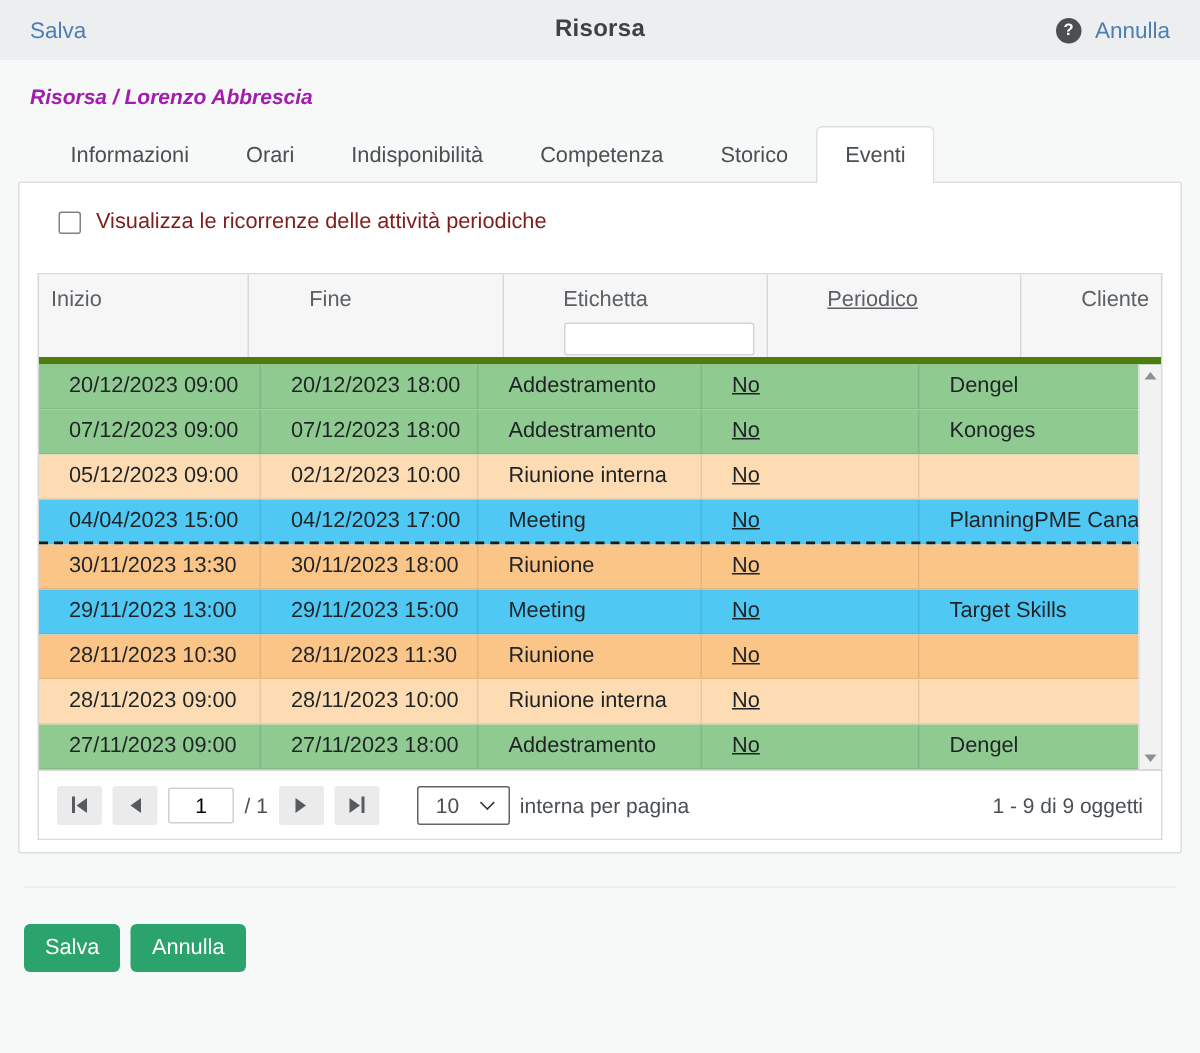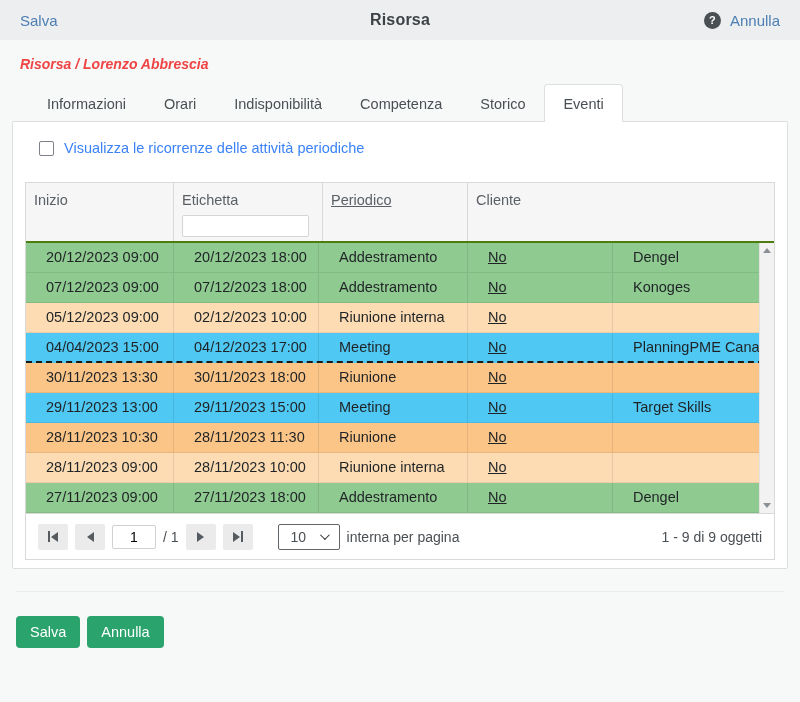--- a/index.html
+++ b/index.html
@@ -11,42 +11,42 @@
             padding:0 20px; position:relative; }
   .toplink { color:#4d7fb3; font-size:15px; cursor:pointer; z-index:2; }
   .topbar-title { position:absolute; left:0; right:0; text-align:center; color:#3d4247;
             font-size:16px; font-weight:700; letter-spacing:.2px; }
   .topbar-right { margin-left:auto; display:flex; align-items:center; gap:9px; z-index:2; }
   .help-circle { width:17px; height:17px; border-radius:50%; background:#4a4f54; color:#fff;
             font-size:11px; font-weight:700; display:flex; align-items:center;
             justify-content:center; cursor:pointer; }
 
   
-  .breadcrumb { margin:16px 20px 0; color:#ef4444; font-style:italic; font-weight:700;
+  .breadcrumb { margin:16px 20px 0; color:#a21caf; font-style:italic; font-weight:700;
             font-size:14px; }
 
   
   .tabs { display:flex; margin:12px 0 0 28px; position:relative; z-index:2; }
   .tab { padding:11px 18px 10px; font-size:14.5px; color:#4a4f54; cursor:pointer;
             border:1px solid transparent; border-bottom:none; margin-bottom:-1px; }
   .tab.active { background:#fff; border-color:#dcdee0; border-radius:4px 4px 0 0; }
 
   
   .panel { margin:0 12px; background:#fff; border:1px solid #dcdee0; border-radius:2px;
             padding:14px 12px; position:relative; z-index:1; height:448px; }
 
   .checkbox-row { display:flex; align-items:center; gap:10px; margin:2px 0 24px 14px;
-            font-size:14.5px; color:#3b82f6; height:20px; }
+            font-size:14.5px; color:#7f1d1d; height:20px; }
   .cbx { width:15px; height:15px; border:1.5px solid #7c8288; border-radius:2px;
             background:#fff; cursor:pointer; flex:0 0 auto; }
 
   
   .grid { border:1px solid #d9d9d9; }
-  .grid-header { display:flex; background:#f6f6f6; border-bottom:2px solid #4d7c0f;
-            height:60px; }
+  .grid-header { display:flex; background:#f6f6f6; border-bottom:5px solid #4d7c0f;
+            height:60px;gap:32px; }
   .gh-cell { padding:9px 8px 0; font-size:14.5px; color:#5a6065; border-right:1px solid #d9d9d9; }
   .gh-cell:last-child { border-right:none; }
   .w0 { width:148px; } .w1 { width:145px; } .w2 { width:149px; } .w3 { width:145px;text-decoration:underline; }
   .w4 { flex:1; }
   .filter-input { display:block; margin-top:7px; width:127px; height:22px;
             border:1px solid #d5d5d5; border-radius:2px; font-size:13px; padding:0 5px;
             font-family:"Liberation Sans", sans-serif; }
 
   .grid-body { position:relative; height:270px; }
   .row { display:flex; height:30px; border-bottom:1px solid rgba(0,0,0,0.07); cursor:pointer; }
@@ -117,20 +117,21 @@
 
   <div class="checkbox-row">
     <span class="cbx"></span>
     <span>Visualizza le ricorrenze delle attività periodiche</span>
   </div>
 
   <div class="grid">
 
     <div class="grid-header">
       <div class="gh-cell w0">Inizio</div>
+      <div class="gh-cell w1">Fine</div>
       <div class="gh-cell w2">
         <span>Etichetta</span>
         <input class="filter-input" value="" style="">
       </div>
       <div class="gh-cell w3">Periodico</div>
       <div class="gh-cell w4">Cliente</div>
     </div>
 
     <div class="grid-body">
       <div class="row" style="background: rgb(143, 202, 144);">

